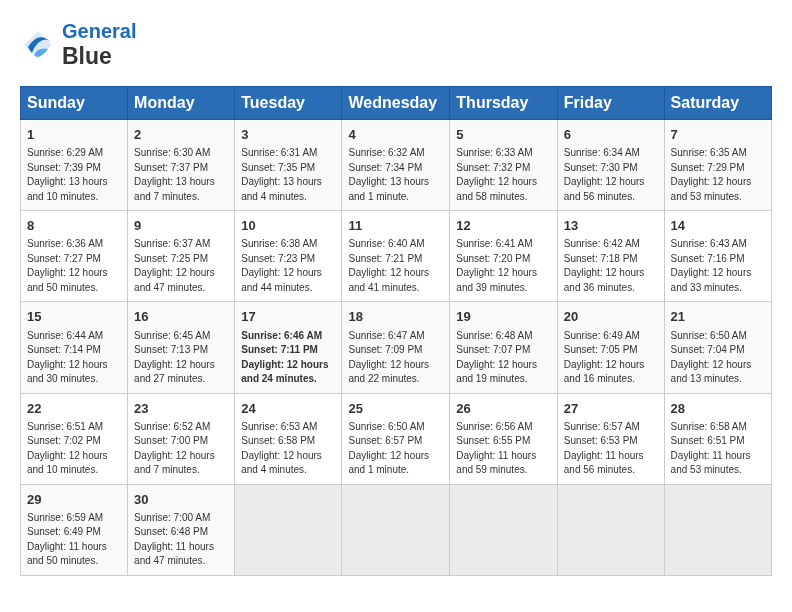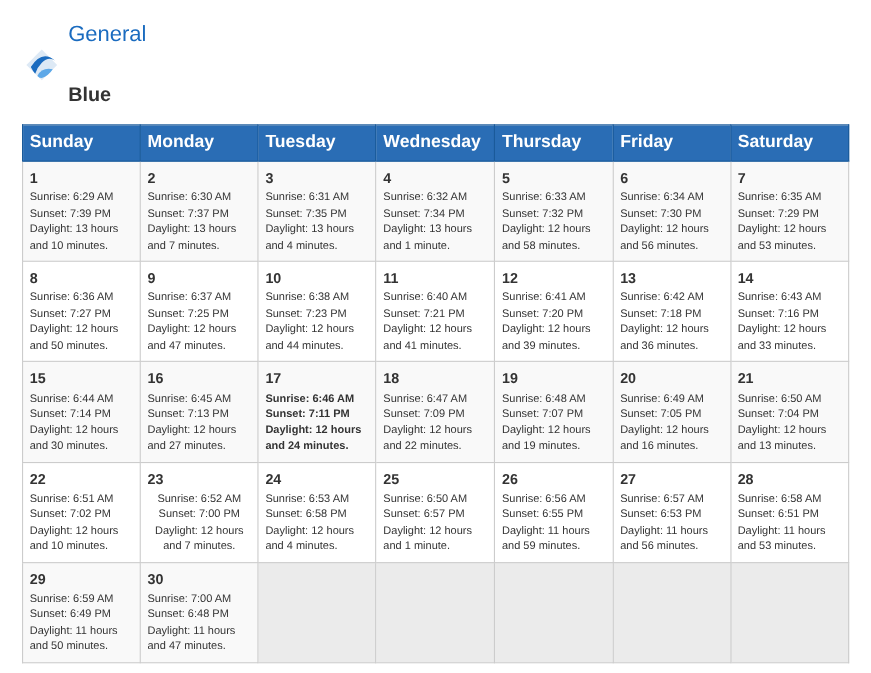--- a/index.html
+++ b/index.html
@@ -85,22 +85,22 @@
 
 <div class="header">
   <div class="logo">
     <svg class="logo-icon" viewBox="0 0 36 36" xmlns="http://www.w3.org/2000/svg">
       <rect width="36" height="36" fill="white"></rect>
       <polygon points="18,4 32,18 18,32 4,18" fill="#1a6bbf" opacity="0.15"></polygon>
       <path d="M8 20 Q18 4 30 14 Q24 10 18 16 Q14 20 12 26 Q10 24 8 20Z" fill="#1a6bbf"></path>
       <path d="M14 28 Q18 20 28 22 Q24 28 18 30 Q16 30 14 28Z" fill="#5da8e8"></path>
     </svg>
     <div>
-      <div style="font-size:20px;font-weight:normal;color:#1a6bbf;">General</div>
-      <div style="font-size:18px;font-weight:bold;color:#333;margin-top:33px;">Blue</div>
+      <div style="font-size:20px;font-weight:bold;color:#1a6bbf;">General</div>
+      <div style="font-size:23px;font-weight:bold;color:#333;">Blue</div>
     </div>
   </div>
   <div class="title-block">
     <div class="month-title"></div>
     <div class="subtitle"></div>
   </div>
 </div>
 
 <table class="calendar">
   <thead>
@@ -271,21 +271,21 @@
       <tr>
         <td>
           <span class="day-num">22</span>
           <div class="day-info" style="white-space: pre-line;">Sunrise: 6:51 AM
 Sunset: 7:02 PM
 Daylight: 12 hours
 and 10 minutes.</div>
         </td>
         <td>
           <span class="day-num">23</span>
-          <div class="day-info" style="white-space: pre-line; text-align: center;">Sunrise: 6:52 AM
+          <div class="day-info" style="white-space: pre-line;">Sunrise: 6:52 AM
 Sunset: 7:00 PM
 Daylight: 12 hours
 and 7 minutes.</div>
         </td>
         <td>
           <span class="day-num">24</span>
           <div class="day-info" style="white-space: pre-line;">Sunrise: 6:53 AM
 Sunset: 6:58 PM
 Daylight: 12 hours
 and 4 minutes.</div>

